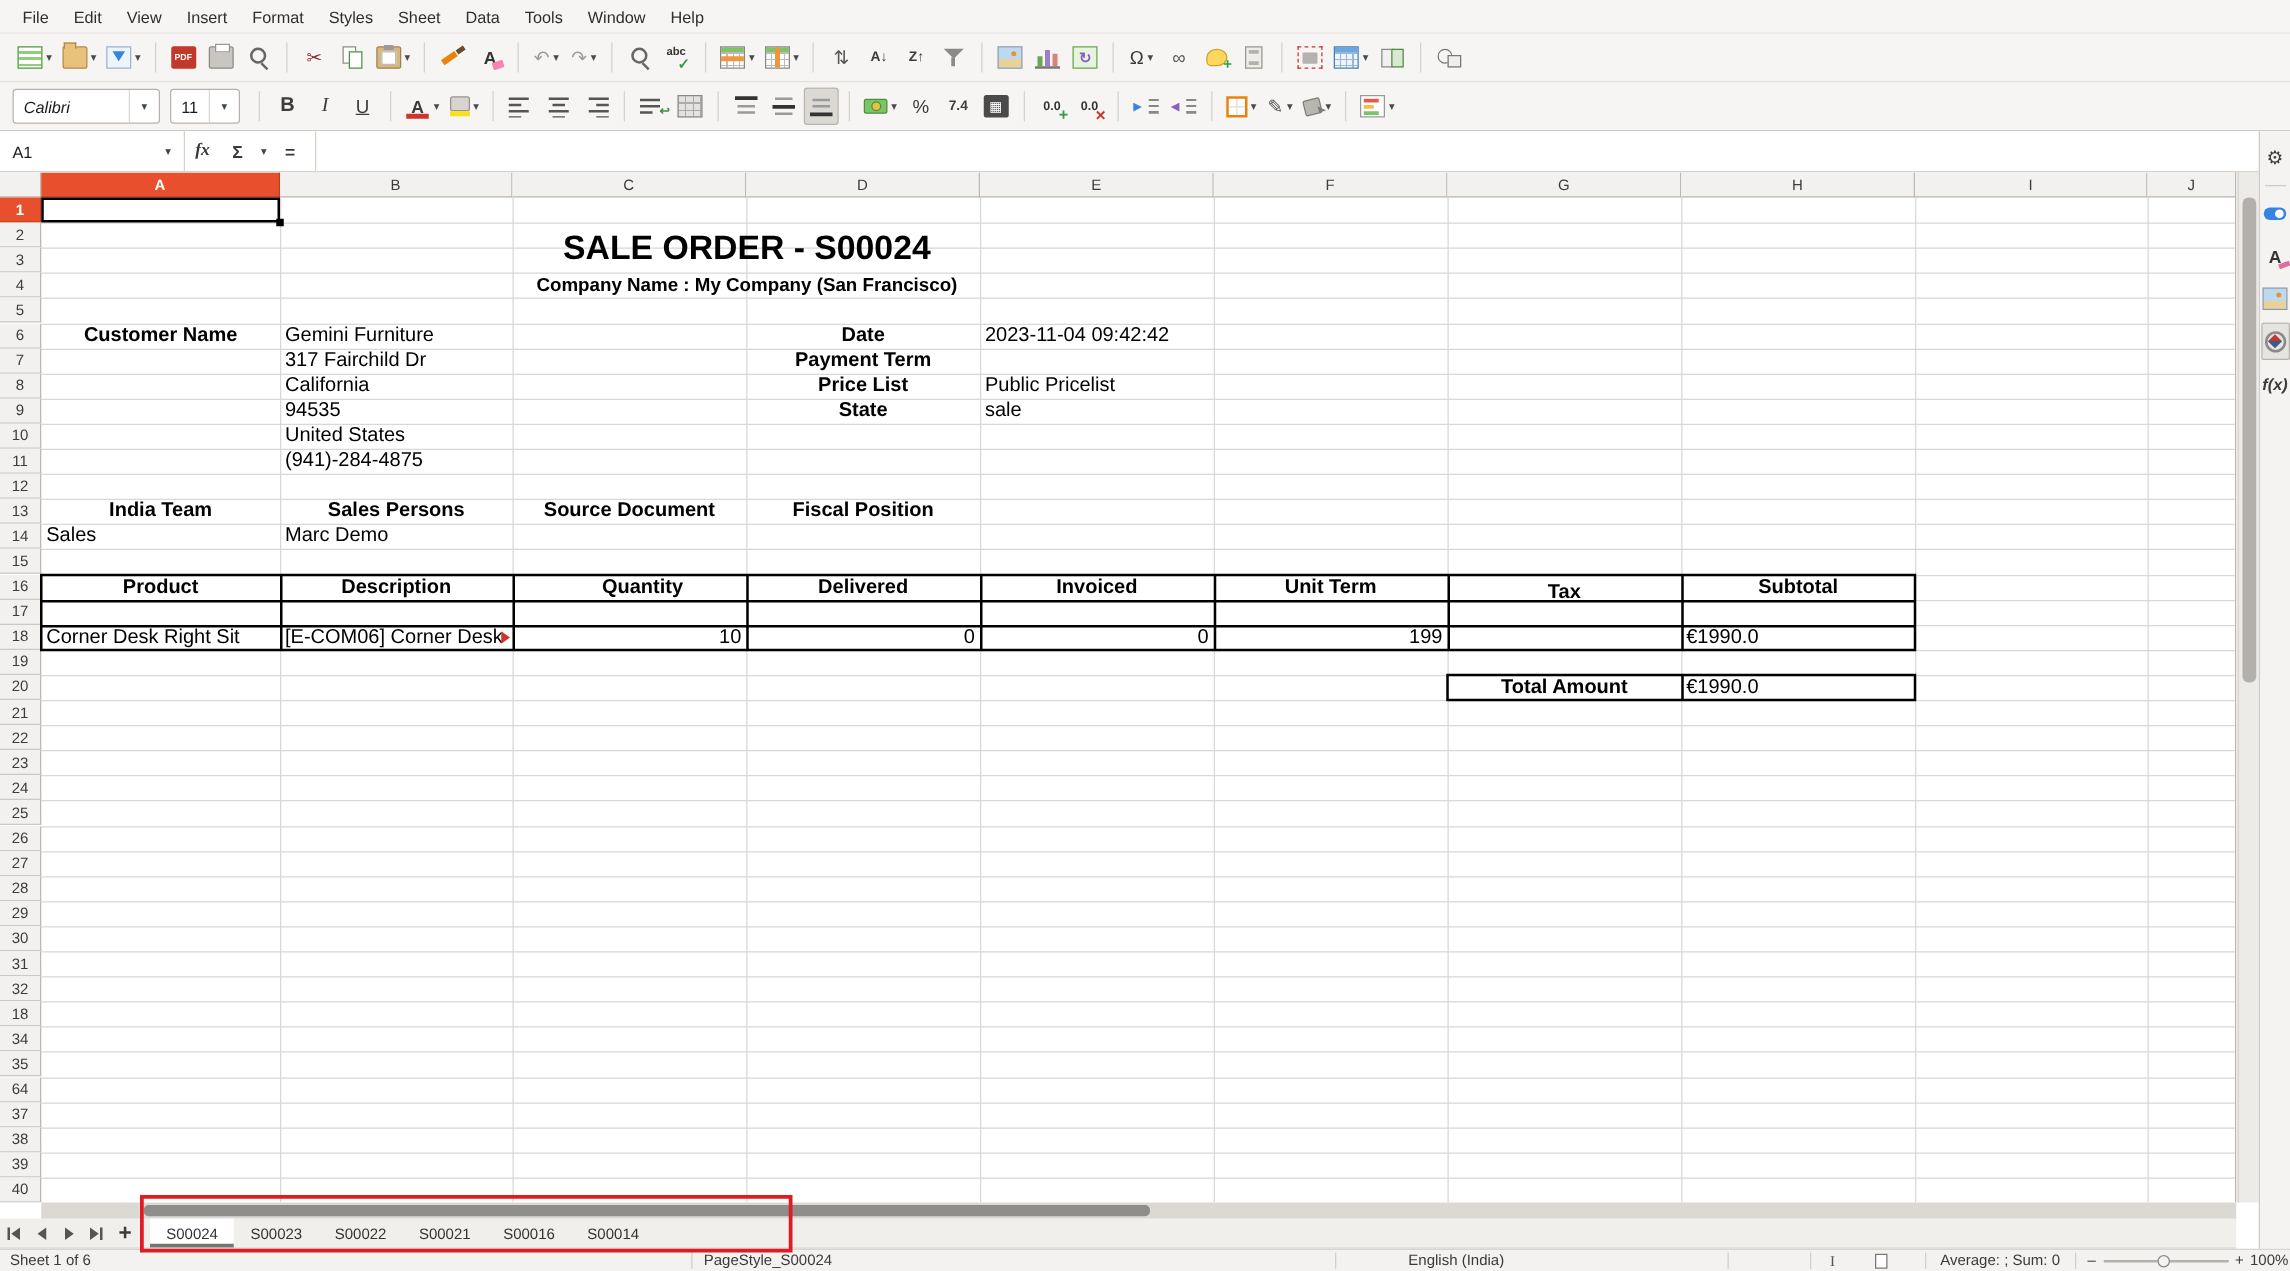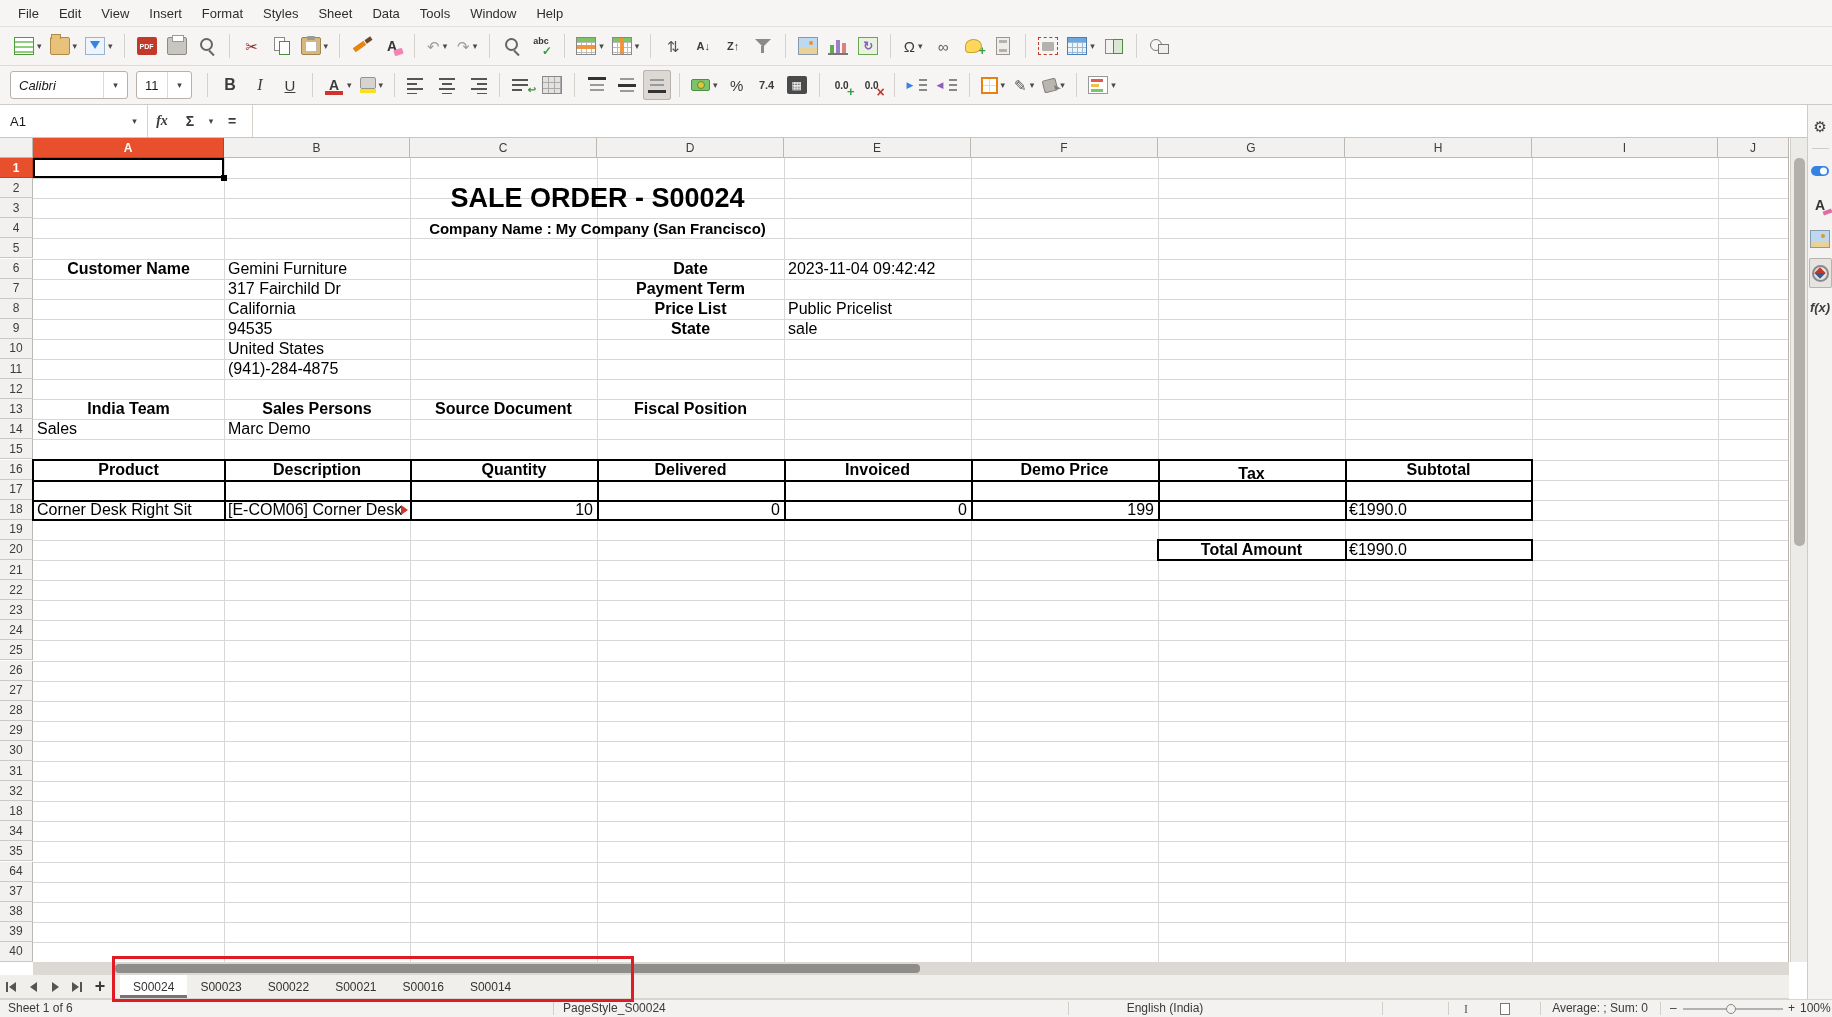--- a/index.html
+++ b/index.html
@@ -543,21 +543,21 @@
     <div class="cell b center" style="left: 224px; width: 186px; top: 261.2px; height: 20.1px;">Sales Persons</div>
     <div class="cell b center" style="left: 410px; width: 187px; top: 261.2px; height: 20.1px;">Source Document</div>
     <div class="cell b center" style="left: 597px; width: 187px; top: 261.2px; height: 20.1px;">Fiscal Position</div>
     <div class="cell" style="left: 33px; width: 191px; top: 281.3px; height: 20.1px;">Sales</div>
     <div class="cell" style="left: 224px; width: 186px; top: 281.3px; height: 20.1px;">Marc Demo</div>
     <div class="cell b center" style="left: 33px; width: 191px; top: 321.5px; height: 20.1px;">Product</div>
     <div class="cell b center" style="left: 224px; width: 186px; top: 321.5px; height: 20.1px;">Description</div>
     <div class="cell b center" style="left: 434px; width: 160px; top: 321.5px; height: 20.1px;">Quantity</div>
     <div class="cell b center" style="left: 597px; width: 187px; top: 321.5px; height: 20.1px;">Delivered</div>
     <div class="cell b center" style="left: 784px; width: 187px; top: 321.5px; height: 20.1px;">Invoiced</div>
-    <div class="cell b center" style="left: 971px; width: 187px; top: 321.5px; height: 20.1px;">Demo Price</div>
+    <div class="cell b center" style="left: 971px; width: 187px; top: 321.5px; height: 20.1px;">Unit Term</div>
     <div class="cell b center" style="left: 1158px; width: 187px; top: 321.5px; height: 28px;">Tax</div>
     <div class="cell b center" style="left: 1345px; width: 187px; top: 321.5px; height: 20.1px;">Subtotal</div>
     <div class="cell" style="left: 33px; width: 191px; top: 361.7px; height: 20.1px;">Corner Desk Right Sit</div>
     <div class="cell" style="left: 224px; width: 186px; top: 361.7px; height: 20.1px;">[E-COM06] Corner Desk</div>
     <div class="ovf" style="left: 401px; top: 366.7px;"></div>
     <div class="cell right" style="left: 410px; width: 187px; top: 361.7px; height: 20.1px;">10</div>
     <div class="cell right" style="left: 597px; width: 187px; top: 361.7px; height: 20.1px;">0</div>
     <div class="cell right" style="left: 784px; width: 187px; top: 361.7px; height: 20.1px;">0</div>
     <div class="cell right" style="left: 971px; width: 187px; top: 361.7px; height: 20.1px;">199</div>
     <div class="cell" style="left: 1345px; width: 187px; top: 361.7px; height: 20.1px;">€1990.0</div>

